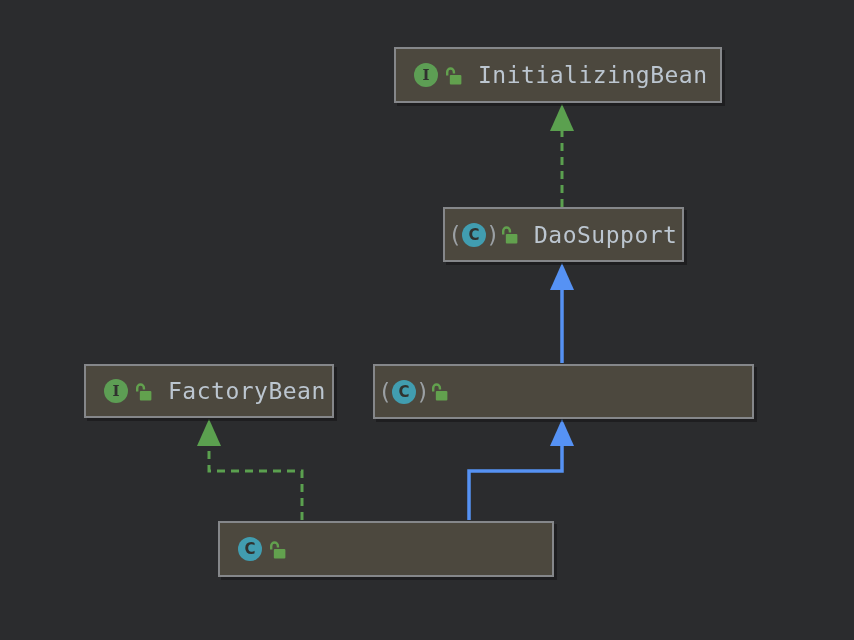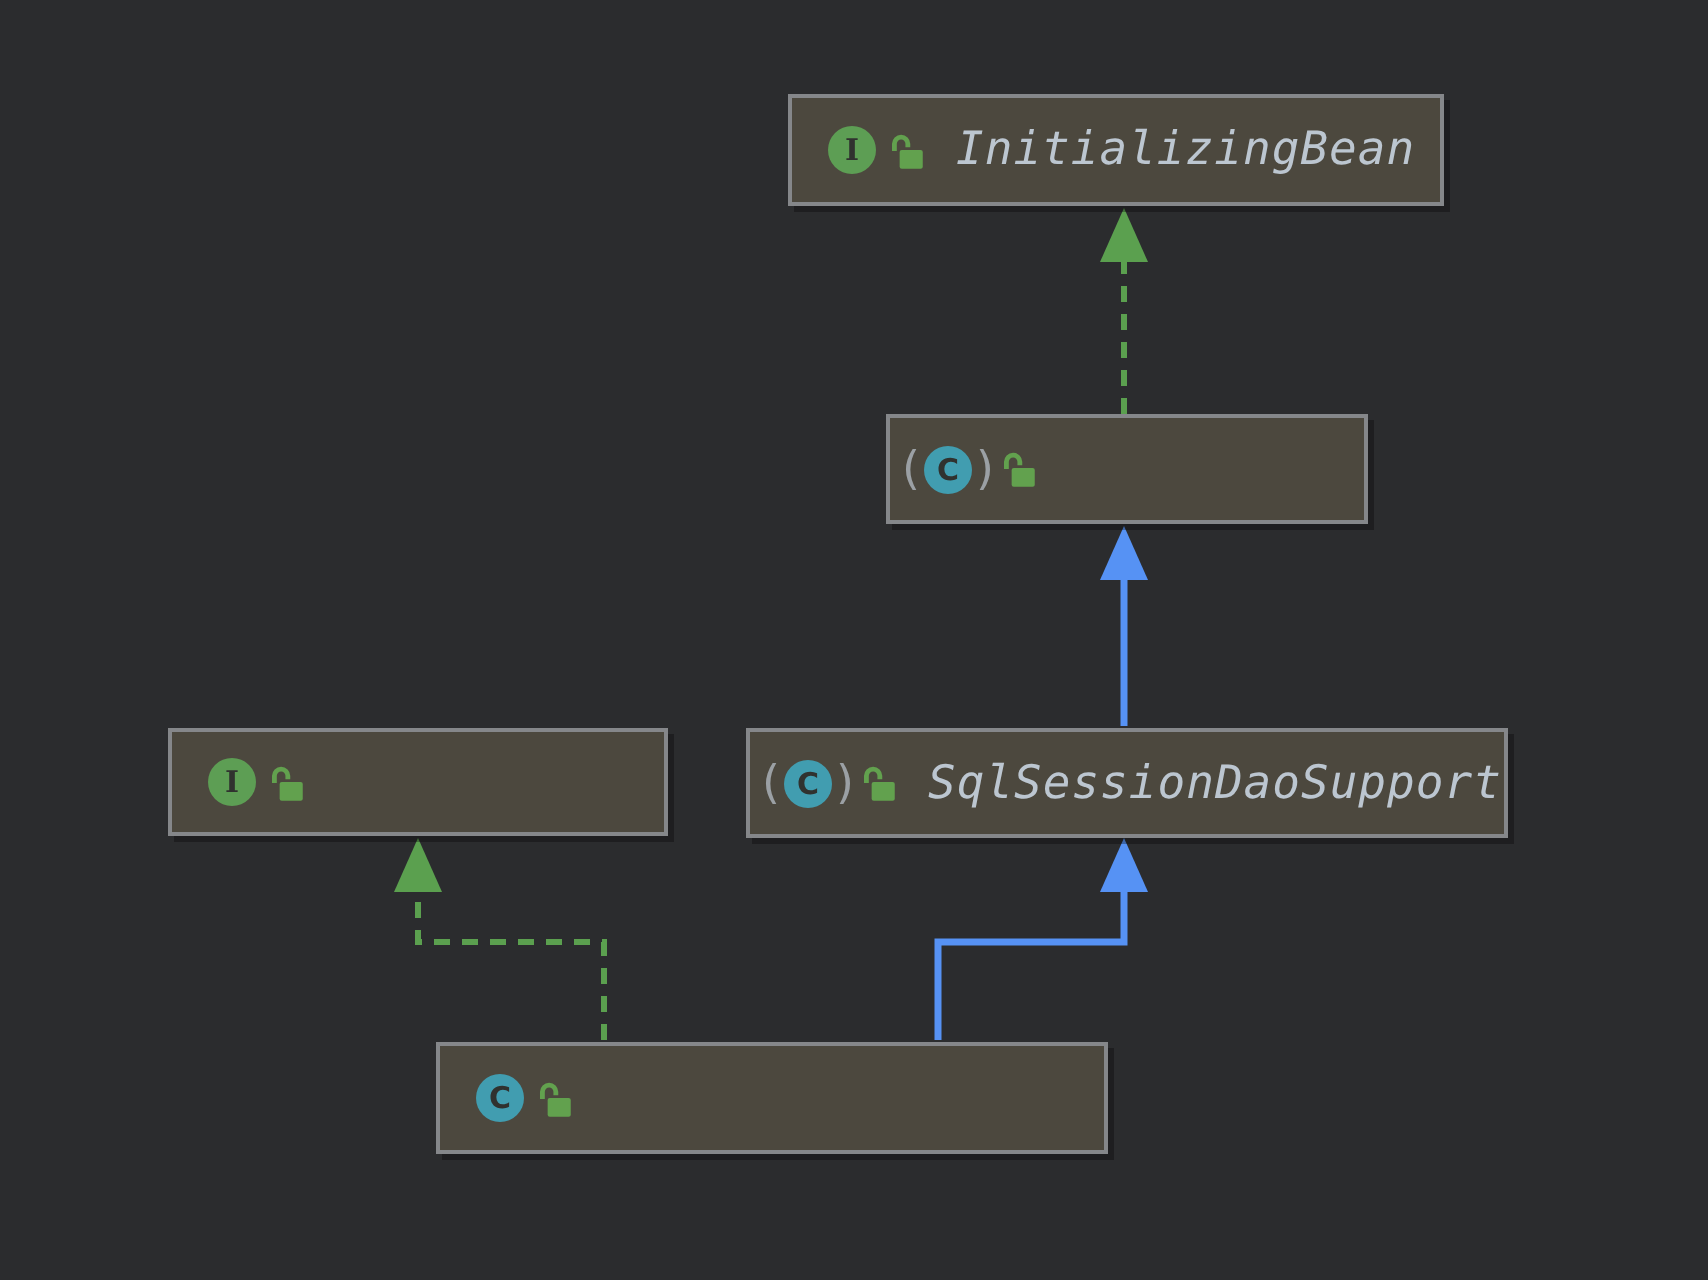--- a/index.html
+++ b/index.html
@@ -40,21 +40,21 @@
     flex:0 0 auto;
   }
   .circle.iface { background:#5d9e54; font-family:"DejaVu Serif", serif; }
   .circle.klass { background:#419db0; font-family:"DejaVu Sans", sans-serif; }
   .paren {
     color:#9ba0a4; font-size:23px; line-height:24px;
     font-family:"DejaVu Sans", sans-serif;
     margin:0 -3px;
   }
   .lock { display:flex; align-items:center; flex:0 0 auto; }
-  .label { letter-spacing:0.5px;font-style:italic; }
+  .label { letter-spacing:0.5px; }
 </style>
 </head>
 <body>
 
 <div class="canvas">
 
   <svg class="edges" width="854" height="640" viewBox="0 0 854 640">
 
     <g>
       <path d="M562,207 L562,131" fill="none" stroke-width="3" stroke-dasharray="8 6" stroke="#5ba04f"></path>
@@ -95,47 +95,48 @@
       <span class="paren">(</span>
       <span class="circle klass">C</span>
       <span class="paren">)</span>
       <span class="lock">
         <svg viewBox="0 0 20 20" width="21" height="21">
           <path d="M4 10 V6.6 A3.2 3.2 0 0 1 10.4 6.6 V8.2" fill="none" stroke="#62a14e" stroke-width="2.3"></path>
           <rect x="6.5" y="9.5" width="11" height="9" rx="1" fill="#62a14e"></rect>
         </svg>
       </span>
     </span>
+    <span class="label">DaoSupport</span>
   </div>
 
   <div class="node" id="node-factorybean">
     <span class="icons">
       <span class="circle iface">I</span>
       <span class="lock">
         <svg viewBox="0 0 20 20" width="21" height="21">
           <path d="M4 10 V6.6 A3.2 3.2 0 0 1 10.4 6.6 V8.2" fill="none" stroke="#62a14e" stroke-width="2.3"></path>
           <rect x="6.5" y="9.5" width="11" height="9" rx="1" fill="#62a14e"></rect>
         </svg>
       </span>
     </span>
+    <span class="label">FactoryBean</span>
   </div>
 
   <div class="node" id="node-sqlsessiondaosupport">
     <span class="icons">
       <span class="paren">(</span>
       <span class="circle klass">C</span>
       <span class="paren">)</span>
       <span class="lock">
         <svg viewBox="0 0 20 20" width="21" height="21">
           <path d="M4 10 V6.6 A3.2 3.2 0 0 1 10.4 6.6 V8.2" fill="none" stroke="#62a14e" stroke-width="2.3"></path>
           <rect x="6.5" y="9.5" width="11" height="9" rx="1" fill="#62a14e"></rect>
         </svg>
       </span>
     </span>
-    <span class="label">SqlSessionDaoSupport</span>
   </div>
 
   <div class="node" id="node-mapperfactorybean">
     <span class="icons">
       <span class="circle klass">C</span>
       <span class="lock">
         <svg viewBox="0 0 20 20" width="21" height="21">
           <path d="M4 10 V6.6 A3.2 3.2 0 0 1 10.4 6.6 V8.2" fill="none" stroke="#62a14e" stroke-width="2.3"></path>
           <rect x="6.5" y="9.5" width="11" height="9" rx="1" fill="#62a14e"></rect>
         </svg>

